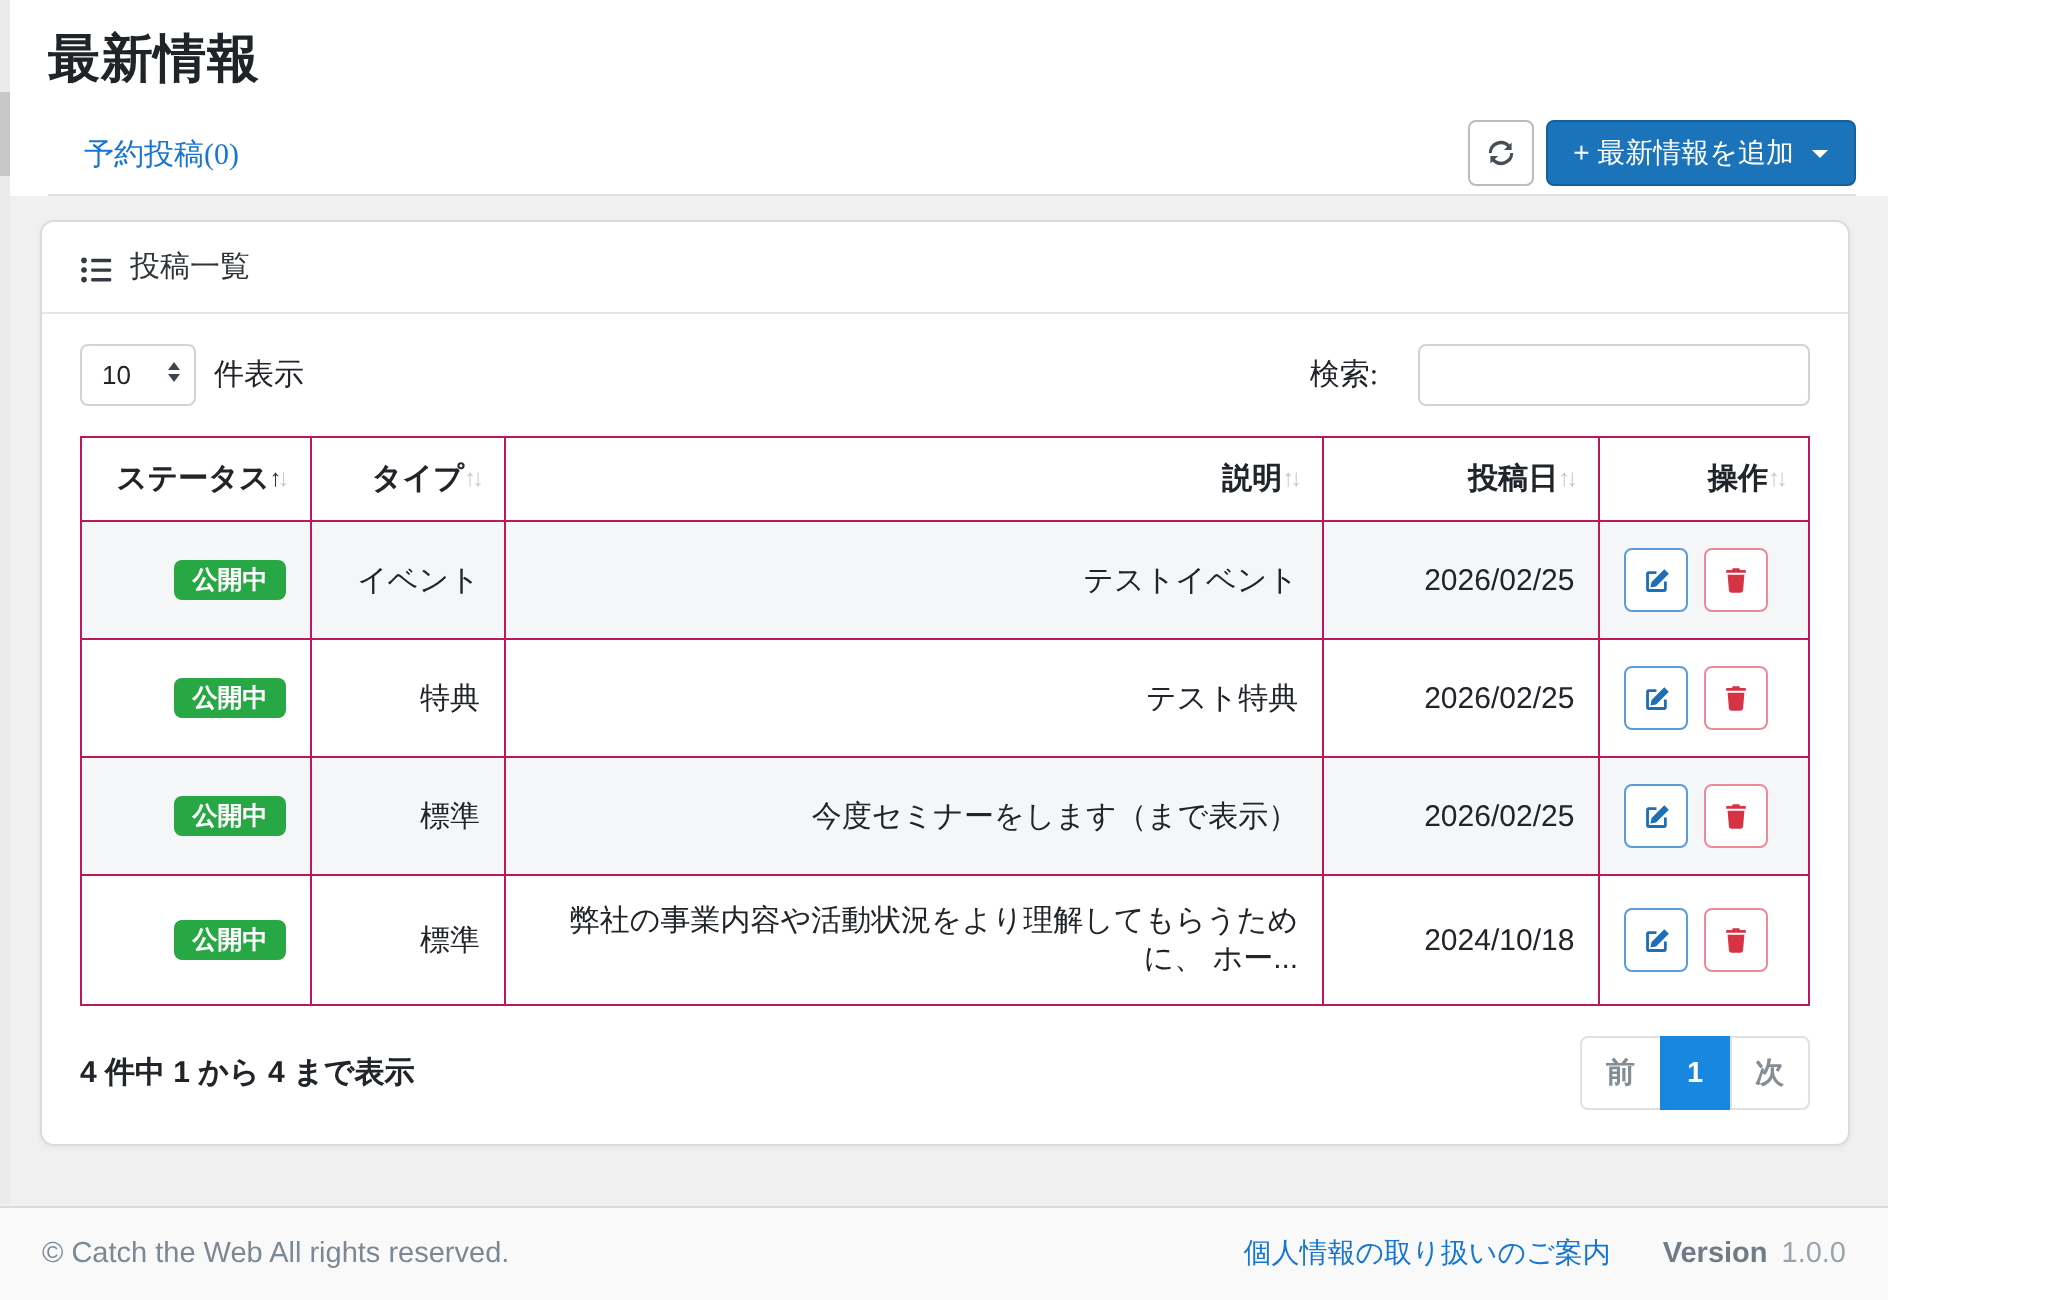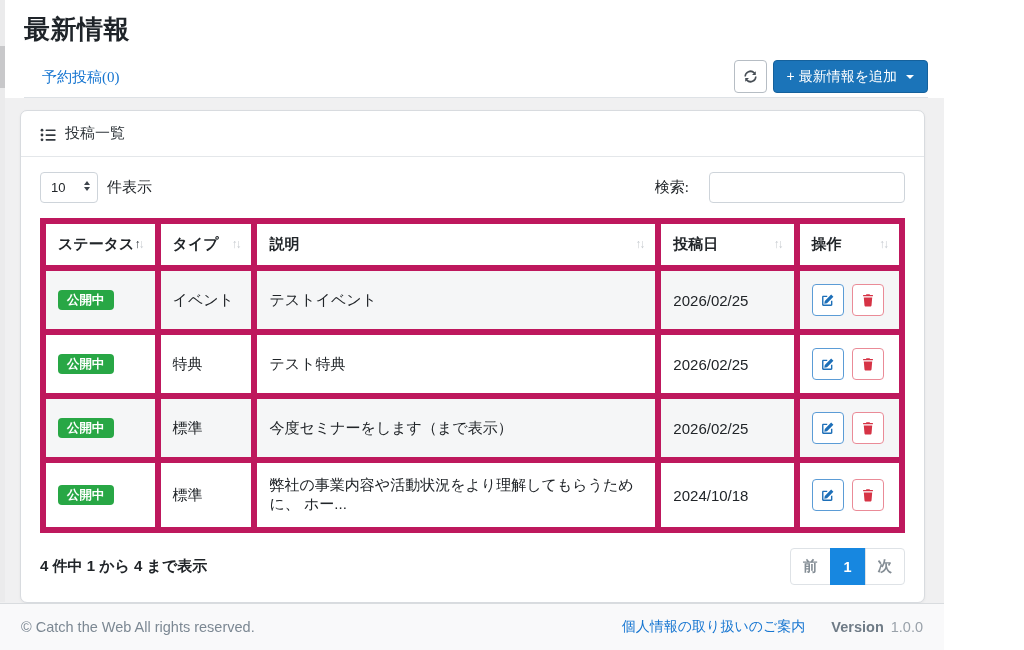--- a/index.html
+++ b/index.html
@@ -53,21 +53,21 @@
     font-family:inherit; font-size:13px; color:#212529; padding:0 20px 0 10px; cursor:pointer;
   }
   .select-caret { position:absolute; right:7px; top:8px; display:flex; flex-direction:column; gap:2px; pointer-events:none; }
   .select-caret .up { width:0; height:0; border-left:3.5px solid transparent; border-right:3.5px solid transparent; border-bottom:4.5px solid #3d444b; }
   .select-caret .dn { width:0; height:0; border-left:3.5px solid transparent; border-right:3.5px solid transparent; border-top:4.5px solid #3d444b; }
   .search-ctl { display:flex; align-items:center; gap:20px; font-size:15px;font-family:Liberation Serif, serif; }
   .search-ctl input { width:196px; height:31px; border:1px solid #ced4da; border-radius:4px; padding:0 8px; font-family:inherit; font-size:14px; }
 
   
   table { width:100%; border-collapse:collapse; font-size:15px; }
-  th, td { border:6px solid #be185d; text-align:left; vertical-align:middle; }
+  th, td { border:1px solid #be185d; text-align:right; vertical-align:middle; }
   thead th { font-weight:700; color:#212529; padding:11px 12px; cursor:pointer; }
   tbody td { padding:13px 12px; }
   tbody tr:nth-child(odd) { background:#f5f6f7; }
   tbody tr:nth-child(even) { background:#fff; }
   .sort-icons { float:right; font-size:12px; letter-spacing:-2px; margin-top:2px; }
   .sort-icons .a-up::before { content:"↑"; }
   .sort-icons .a-dn::before { content:"↓"; }
   .sort-icons span { color:#c7cbd0; }
   .sort-icons span.on { color:#2b3137; }
 

